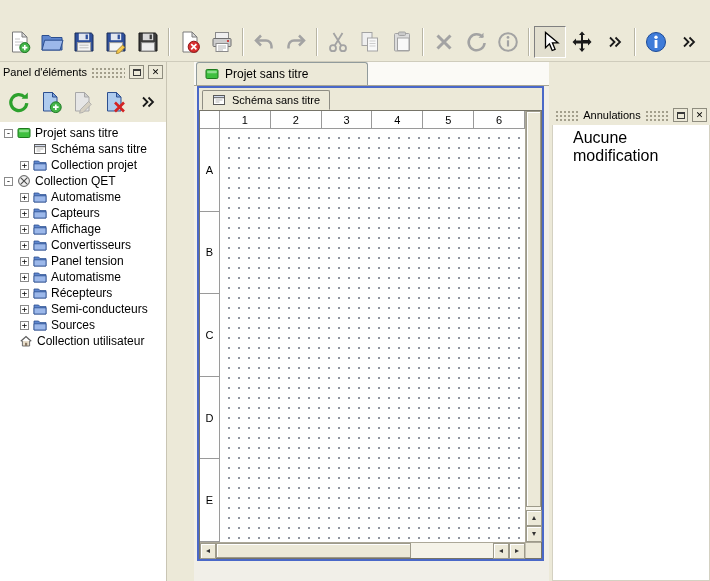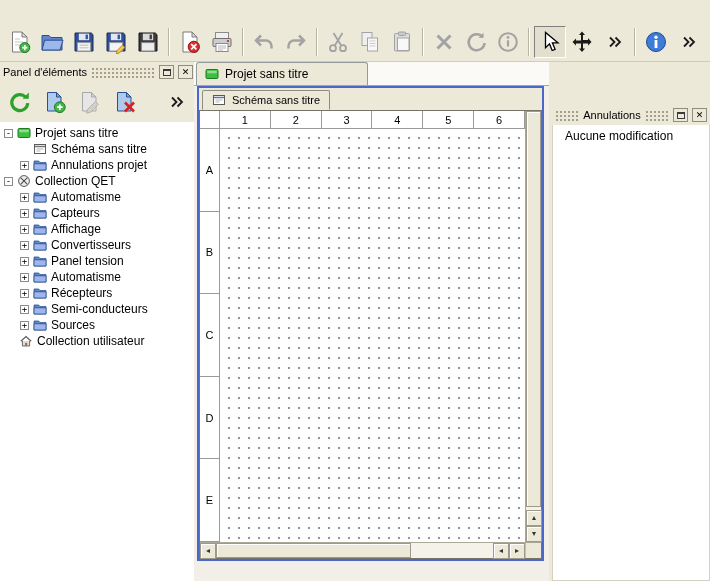--- a/index.html
+++ b/index.html
@@ -38,21 +38,21 @@
   .dock-header { height: 20px; flex: 0 0 20px; display: flex; align-items: center; gap: 4px; padding: 0 3px; font-size: 11px; }
   .dock-title { white-space: nowrap; }
   .grip { height: 11px; background-image: radial-gradient(#a39f8c 1px, transparent 1.2px); background-size: 4px 4px; }
   .grip.fill { flex: 1; }
   .dock-btn { width: 15px; height: 14px; flex: 0 0 15px; display: flex; align-items: center; justify-content: center;
               background: #ece9d8; border: 1px solid #8f8d7f; font-size: 9px; line-height: 1; cursor: default; }
   .float-glyph { width: 8px; height: 7px; border: 1px solid #3a3a3a; border-top-width: 2px; }
 
   
   .dock-left {
-    position: absolute; left: 0; top: 62px; width: 197px; bottom: 0;
+    position: absolute; left: 0; top: 62px; width: 167px; bottom: 0;
     display: flex; flex-direction: column; background: #ece9d8;
     border-right: 1px solid #c9c5b4;
   }
   .panel-tools { height: 40px; flex: 0 0 40px; display: flex; align-items: center; gap: 5px; padding: 0 5px; }
   .pt-btn { width: 30px; height: 30px; display: flex; align-items: center; justify-content: center; }
   .pt-end { margin-left: auto; }
   .filter-row { height: 30px; flex: 0 0 30px; display: flex; align-items: center; gap: 5px; padding: 0 6px; }
   .filter-clear, .filter-clear svg { width: 18px; height: 18px; display: block; }
   .filter-label { white-space: nowrap; }
   .filter-input { flex: 1; min-width: 0; height: 19px; border: 1px solid #8a8878; background: #fff;
@@ -107,21 +107,21 @@
   .hrow { height: 16px; flex: 0 0 16px; display: flex; border-top: 1px solid #aca899; }
   .hscroll { flex: 1; display: flex; background: #f5f3e9; }
   .h-thumb { width: 60%; background: #ece9d8; border: 1px solid #9d9a8a; box-shadow: inset 1px 1px 0 #ffffff; }
   .h-track { flex: 1; }
   .sb-corner { width: 16px; flex: 0 0 16px; background: #ece9d8; border-left: 1px solid #c4c1b2; }
 
   
   .dock-right { position: absolute; left: 552px; top: 62px; right: 0; bottom: 0;
                 display: flex; flex-direction: column; background: #ece9d8; margin-top: 43px; }
   .dock-content { flex: 1; background: #ffffff; border: 1px solid #d4d1c2; border-top: none; }
-  .undo-item { padding: 4px 12px; font-size: 12px; }
+  .undo-item { padding: 4px 20px; font-size: 16px; }
 </style>
 </head>
 <body>
 
 <div class="app">
 
 
   <div class="toolbar" id="toolbar">
       <div class="tb-btn">
         <span class="tb-ic">
@@ -386,21 +386,21 @@
           <span class="tree-label">Schéma sans titre</span>
         </div>
         <div class="tree-row" style="padding-left: 20px;">
           <span class="toggle">+</span>
           <span class="tree-icon">
             <svg viewBox="0 0 14 14">
               <path d="M1 3h4.6l1.4 1.6H13v7.4H1z" fill="#5f87cf" stroke="#2c4f8f" stroke-width="0.8"></path>
               <path d="M1 5.8h12V12H1z" fill="#9cb8ea" stroke="#2c4f8f" stroke-width="0.8"></path>
             </svg>
           </span>
-          <span class="tree-label">Annulations projet</span>
+          <span class="tree-label">Collection projet</span>
         </div>
         <div class="tree-row" style="padding-left: 4px;">
           <span class="toggle">-</span>
           <span class="tree-icon">
             <svg viewBox="0 0 14 14">
               <circle cx="7" cy="7" r="5.4" fill="#efefef" stroke="#4a4a4a" stroke-width="0.9"></circle>
               <path d="M3.6 3.6l6.8 6.8M10.4 3.6l-6.8 6.8" stroke="#4a4a4a" stroke-width="1.1"></path>
             </svg>
           </span>
           <span class="tree-label">Collection QET</span>

